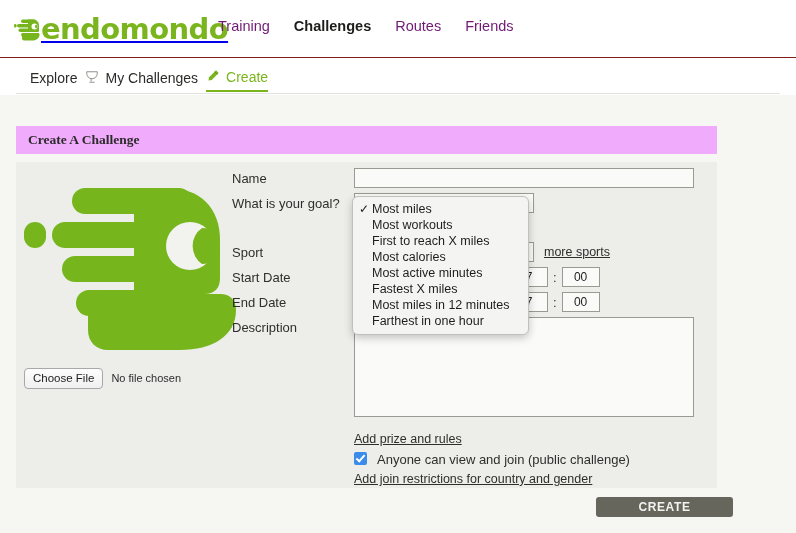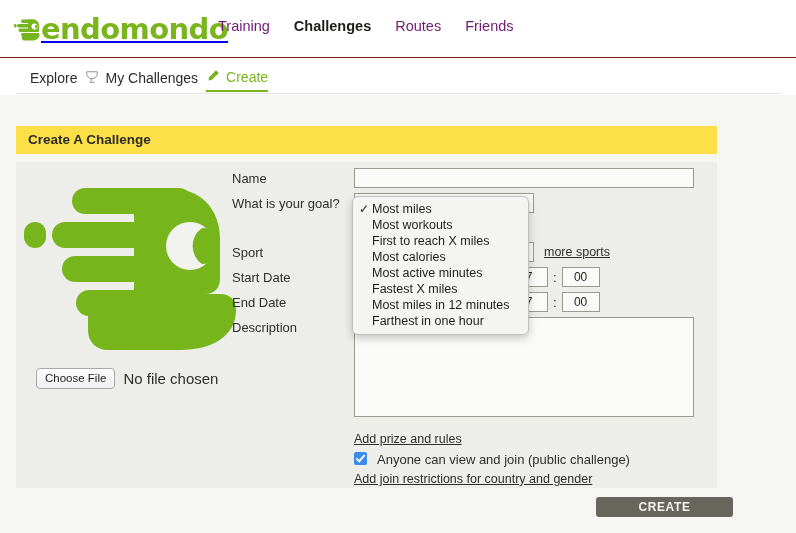--- a/index.html
+++ b/index.html
@@ -119,22 +119,23 @@
     width: 764px;
     height: 1px;
     background: #e3e3e1;
   }
 
   
   .panel-header {
     position: absolute;
     left: 16px; top: 126px;
     width: 701px; height: 28px;
-    background: #fde047;
-    box-sizing: border-box;
+    background: #f0abfc;
+    box-sizing: border-box;
+    font-family: Liberation Serif, serif;
   }
   .panel-header-text {
     position: absolute;
     left: 12px; top: 6px;
     font-size: 13.5px;
     font-weight: bold;
     color: #2b2b29;
   }
   .panel-body {
     position: absolute;
@@ -145,38 +146,38 @@
   }
 
   
   .mascot {
     position: absolute;
     left: 8px; top: 22px;
     width: 222px; height: 170px;
   }
   .filerow {
     position: absolute;
-    left: 20px; top: 206px;
+    left: 8px; top: 206px;
     display: flex;
     align-items: center;
     gap: 8px;
   }
   .choose-file {
     background: linear-gradient(#fdfdfd, #f0f0f0);
     border: 1px solid #a8a8a8;
     border-radius: 4px;
     font-size: 11.5px;
     font-family: "Liberation Sans", sans-serif;
     color: #1c1c1c;
     padding: 2px 8px;
     cursor: pointer;
     line-height: 1.3;
   }
   .nofile {
-    font-size: 15px;
+    font-size: 11px;
     color: #2c2c2c;
   }
 
   
   .form {
     position: absolute;
     left: 216px; top: 6px;
     width: 480px;
   }
   .frow {

